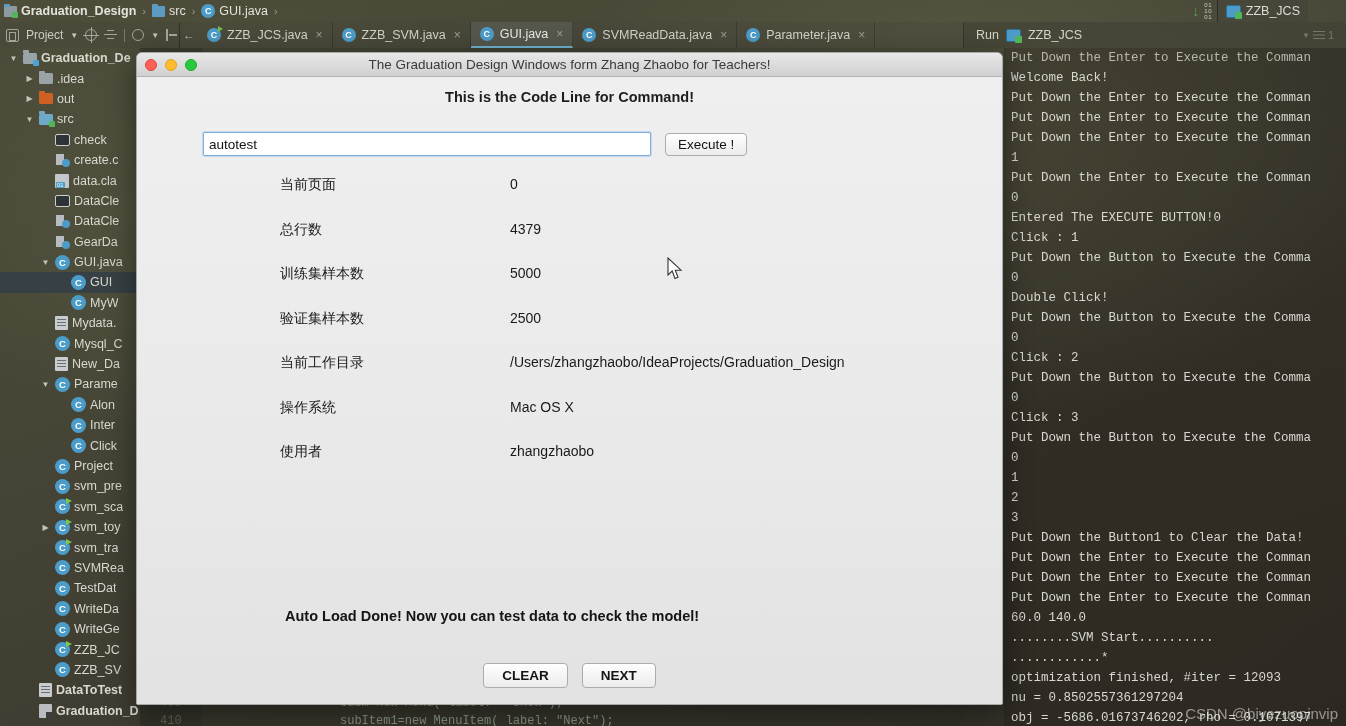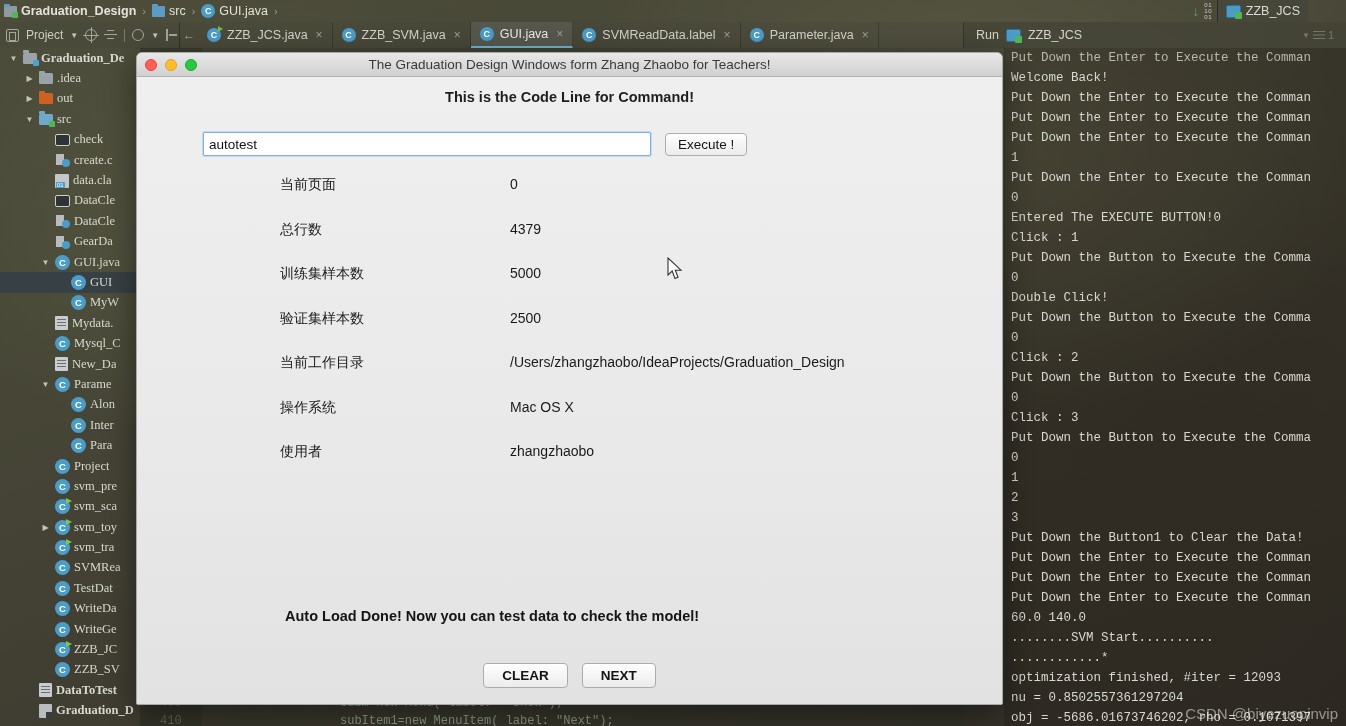--- a/index.html
+++ b/index.html
@@ -157,21 +157,21 @@
   }
   .tree-row {
     height: 20.4px; display: flex; align-items: center; gap: 4px;
     padding-right: 2px; white-space: nowrap;
   }
   .tree-row.selected { background: rgba(52,62,70,0.85); }
   .tw-arrow {
     width: 11px; text-align: center; font-size: 8px; color: #c3c3b8; flex: none;
   }
   .tw-spacer { flex: none; }
-  .tw-label { overflow: hidden; text-overflow: clip; font-family: Liberation Serif, serif; }
+  .tw-label { overflow: hidden; text-overflow: clip; }
   .tw-label.bold { font-weight: bold; }
   .fold {
     width: 14px; height: 11px; background: #6ea9c9; border-radius: 1.5px;
     position: relative; flex: none;
   }
   .fold::before {
     content:""; position:absolute; left:0; top:-2.5px; width:6px;height:3px;
     background:#6ea9c9; border-radius:1px 1px 0 0;
   }
   .fold.grey { background: #9aa3a8; } .fold.grey::before{background:#9aa3a8;}
@@ -412,21 +412,21 @@
         <span>ZZB_SVM.java</span>
         <span class="tab-x">×</span>
       </div>
       <div class="editor-tab active">
         <span class="c-badge">C</span>
         <span>GUI.java</span>
         <span class="tab-x">×</span>
       </div>
       <div class="editor-tab">
         <span class="c-badge">C</span>
-        <span>SVMReadData.label</span>
+        <span>SVMReadData.java</span>
         <span class="tab-x">×</span>
       </div>
       <div class="editor-tab">
         <span class="c-badge">C</span>
         <span>Parameter.java</span>
         <span class="tab-x">×</span>
       </div>
     </div>
 
   <div id="tabs-right">
@@ -554,21 +554,21 @@
     <div class="tree-row">
       <span class="tw-spacer" style="width: 52px;"></span>
       <span class="tw-arrow"></span>
       <span class="cls">C</span>
       <span class="tw-label">Inter</span>
     </div>
     <div class="tree-row">
       <span class="tw-spacer" style="width: 52px;"></span>
       <span class="tw-arrow"></span>
       <span class="cls">C</span>
-      <span class="tw-label">Para</span>
+      <span class="tw-label">Click</span>
     </div>
     <div class="tree-row">
       <span class="tw-spacer" style="width: 36px;"></span>
       <span class="tw-arrow"></span>
       <span class="cls">C</span>
       <span class="tw-label">Project</span>
     </div>
     <div class="tree-row">
       <span class="tw-spacer" style="width: 36px;"></span>
       <span class="tw-arrow"></span>

